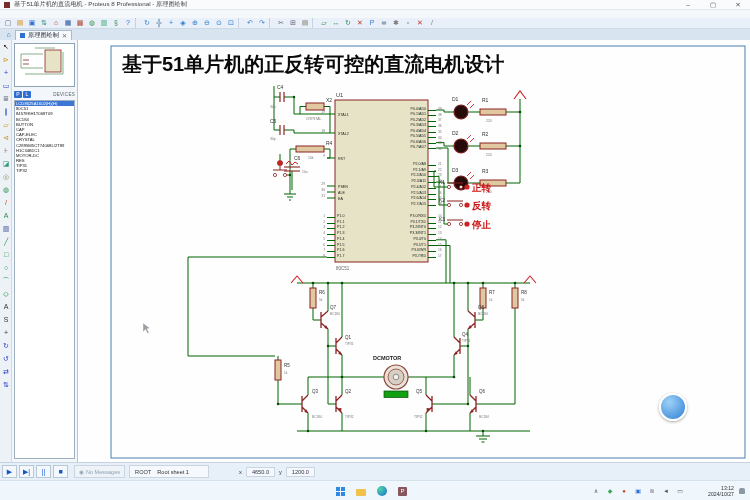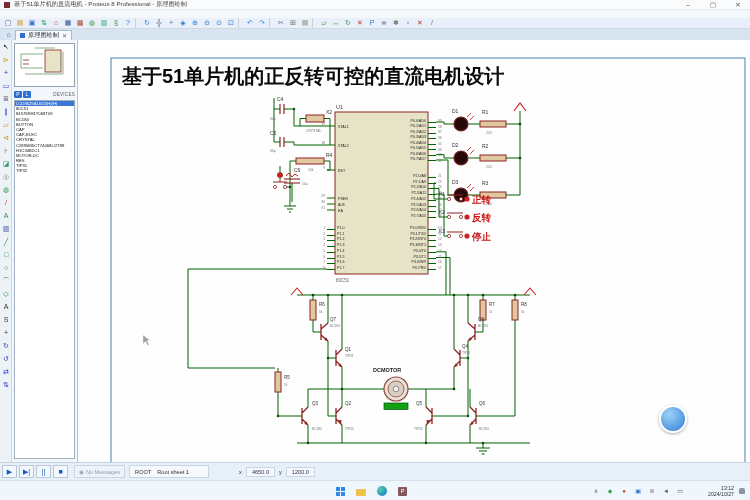--- a/index.html
+++ b/index.html
@@ -26,21 +26,21 @@
 
 .sidepanel{position:absolute;left:12px;top:40px;width:66px;height:422px;background:#f3f6fa;border-right:1px solid #b9c6d2}
 .preview{position:absolute;left:2px;top:3px;width:61px;height:44px;background:#fff;border:1px solid #8fa3b5}
 .devhdr{position:absolute;left:2px;top:50px;width:61px;height:8px;display:flex;align-items:center;gap:1px}
 .plbtn{width:8px;height:7px;background:#2f6fd1;color:#fff;font-size:5px;line-height:7px;text-align:center;border-radius:1px}
 .devlabel{flex:1;text-align:right;font-size:4.5px;color:#566;letter-spacing:.3px}
 .devlist{position:absolute;left:2px;top:60px;width:61px;bottom:3px;background:#fff;border:1px solid #9fb0c0;overflow:hidden}
 .dev-row{height:5.2px;font-size:4.2px;line-height:5.2px;padding-left:1px;color:#111;white-space:nowrap;overflow:hidden}
 .dev-row.selected{background:#3c77d6;color:#fff}
 
-.canvas{position:absolute;left:78px;top:52px;width:672px;height:422px;background-color:#fefefe;background-image:radial-gradient(#e6dada .5px,transparent .6px);background-size:6px 6px;overflow:hidden}
+.canvas{position:absolute;left:78px;top:40px;width:672px;height:422px;background-color:#fefefe;background-image:radial-gradient(#e6dada .5px,transparent .6px);background-size:6px 6px;overflow:hidden}
 svg.schem{position:absolute;left:0;top:0}
 .pincol{position:absolute;font-size:3.6px;line-height:5.7px;color:#222;white-space:pre}
 .pincol.rt{text-align:right}
 .lh54{line-height:5.43px}
 .pinnum{position:absolute;font-size:3.3px;line-height:5.7px;color:#777;white-space:pre}
 .pinnum.rt{text-align:right}
 .stub{position:absolute;width:8px}
 .stub57{background:repeating-linear-gradient(#006400 0,#006400 1px,transparent 1px,transparent 5.7px)}
 .stub54{background:repeating-linear-gradient(#006400 0,#006400 1px,transparent 1px,transparent 5.43px)}
 .bubble{position:absolute;left:581px;top:353px;width:28px;height:28px;border-radius:50%;background:radial-gradient(circle at 35% 30%,#9ed2f6,#2f7fd6);border:2px solid #fff;box-shadow:0 1px 3px rgba(0,0,0,.35)}

